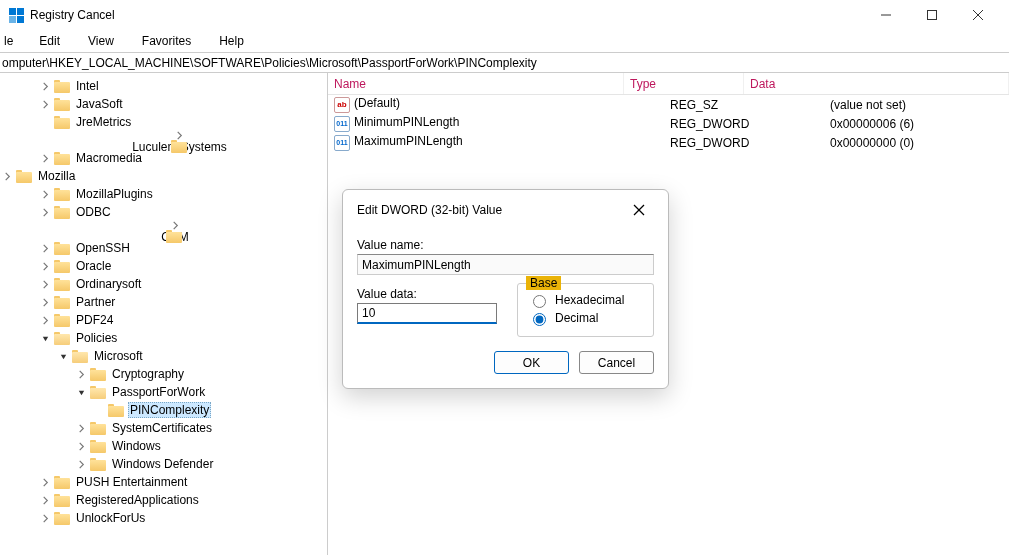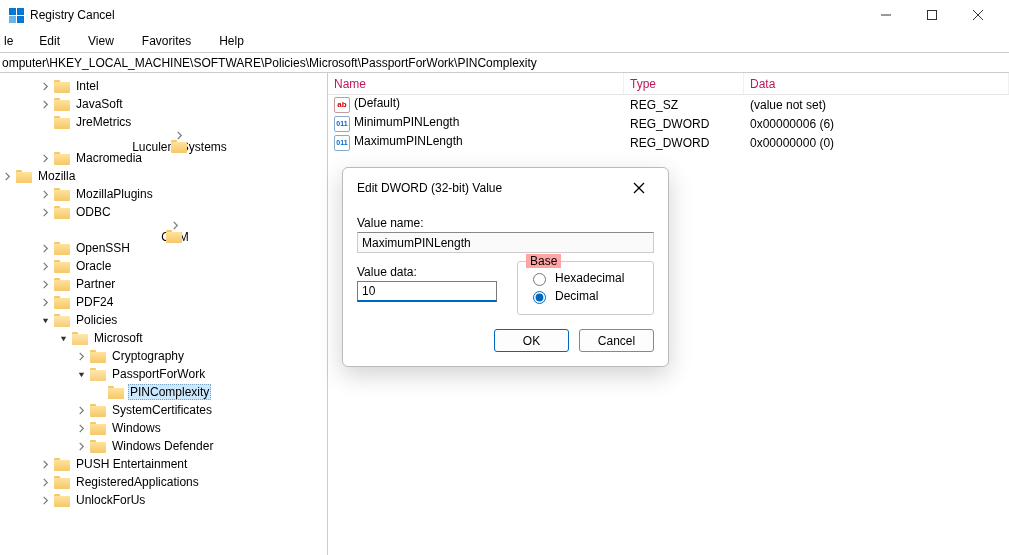--- a/index.html
+++ b/index.html
@@ -29,37 +29,37 @@
   .chev .svg { width:9px; height:9px; }
   .folder { width:16px; height:13px; margin:0 4px 0 2px; position:relative; }
   .folder::before { content:""; position:absolute; left:0; top:0; width:6px; height:3px; background:#f5c869; border-radius:1px 1px 0 0;}
   .folder::after { content:""; position:absolute; left:0; top:2px; width:16px; height:11px; background:linear-gradient(#ffe29a,#f5c869); border-radius:1px;}
   .folder.open::after { background:linear-gradient(#ffe7ad,#f6cd7a); }
   .nlabel { font-size:12px; white-space:nowrap; padding:0 2px; }
   .nlabel.sel { background:#cce8ff; border:1px dotted #7aa7c7; padding:0 1px;}
   
   .lhdr { display:flex; height:22px; border-bottom:1px solid #e5e5e5; align-items:center; font-size:12px; color:#be185d;}
   .lhdr .col { padding:0 6px; border-right:1px solid #f0f0f0; height:100%; display:flex; align-items:center;}
-  .lrow { display:flex; align-items:center; height:19px; font-size:12px; }
+  .lrow { display:flex; align-items:center; height:19px; font-size:12px;gap:40px; }
   .lrow .col { padding:0 6px; overflow:hidden; white-space:nowrap; }
   .col.c1{width:296px;} .col.c2{width:120px;} .col.c3{flex:1;}
   .valicon { width:16px; height:16px; margin-right:4px; display:inline-flex; align-items:center; justify-content:center; border:1px solid #888; border-radius:2px; font-size:8px; font-weight:bold;}
   .valicon.ab{color:#c00;border-color:#c99;}
   .valicon.bin{color:#06c;border-color:#8ac; font-size:7px;}
   
-  .dialog { position:absolute; left:14px; top:94px; width:327px; background:#fff; border:1px solid #bbb; border-radius:6px; box-shadow:0 8px 24px rgba(0,0,0,0.18); }
+  .dialog { position:absolute; left:14px; top:116px; width:327px; background:#fff; border:1px solid #bbb; border-radius:6px; box-shadow:0 8px 24px rgba(0,0,0,0.18); }
   .dlg-title { height:40px; display:flex; align-items:center; padding:0 14px; font-size:12px;}
   .dlg-title .dclose { margin-left:auto; width:30px; height:30px; display:flex; align-items:center; justify-content:center;}
   .dlg-body { padding:4px 14px 14px; font-size:12px; }
   .dlg-body .lbl { margin-top:4px; margin-bottom:2px; }
   .dlg-body input.txtro { width:100%; height:21px; border:1px solid #ccc; border-top-color:#888; background:#fafafa; padding:0 4px; font-size:12px;}
   .dlg-body input.txted { width:140px; height:21px; border:1px solid #7a7a7a; border-bottom:2px solid #0067c0; padding:0 4px; font-size:12px;}
   .dlg-row { display:flex; gap:20px; margin-top:8px; }
   .fieldset { border:1px solid #ccc; border-radius:3px; padding:6px 10px 8px; position:relative; flex:1; }
-  .fieldset .legend { position:absolute; top:-8px; left:8px; background:#fca5a5; padding:0 4px; font-size:12px;}
+  .fieldset .legend { position:absolute; top:-8px; left:8px; background:#eab308; padding:0 4px; font-size:12px;}
   .radio { display:flex; align-items:center; gap:6px; font-size:12px; margin:2px 0;}
   .radio input { accent-color:#0067c0; }
   .dlg-btns { display:flex; justify-content:flex-end; gap:10px; margin-top:14px;}
   .dlg-btns button { width:75px; height:23px; border:1px solid #888; background:#fdfdfd; border-radius:3px; font-size:12px;}
   .dlg-btns button.primary { border-color:#0067c0;margin-left:12px; }
 </style>
 </head>
 <body>
 
 <div class="titlebar">
@@ -190,20 +190,29 @@
         <div class="nlabel">OpenSSH</div>
       </div>
       <div class="node" style="padding-left: 38px;">
         <div class="chev">
           <svg class="svg" viewBox="0 0 10 10">
             <path d="M3 1 L7 5 L3 9" fill="none" stroke="#777" stroke-width="1.3"></path>
           </svg>
         </div>
         <div class="folder"></div>
         <div class="nlabel">Oracle</div>
+      </div>
+      <div class="node" style="padding-left: 38px;">
+        <div class="chev">
+          <svg class="svg" viewBox="0 0 10 10">
+            <path d="M3 1 L7 5 L3 9" fill="none" stroke="#777" stroke-width="1.3"></path>
+          </svg>
+        </div>
+        <div class="folder"></div>
+        <div class="nlabel">Ordinarysoft</div>
       </div>
       <div class="node" style="padding-left: 38px;">
         <div class="chev">
           <svg class="svg" viewBox="0 0 10 10">
             <path d="M3 1 L7 5 L3 9" fill="none" stroke="#777" stroke-width="1.3"></path>
           </svg>
         </div>
         <div class="folder"></div>
         <div class="nlabel">Partner</div>
       </div>

